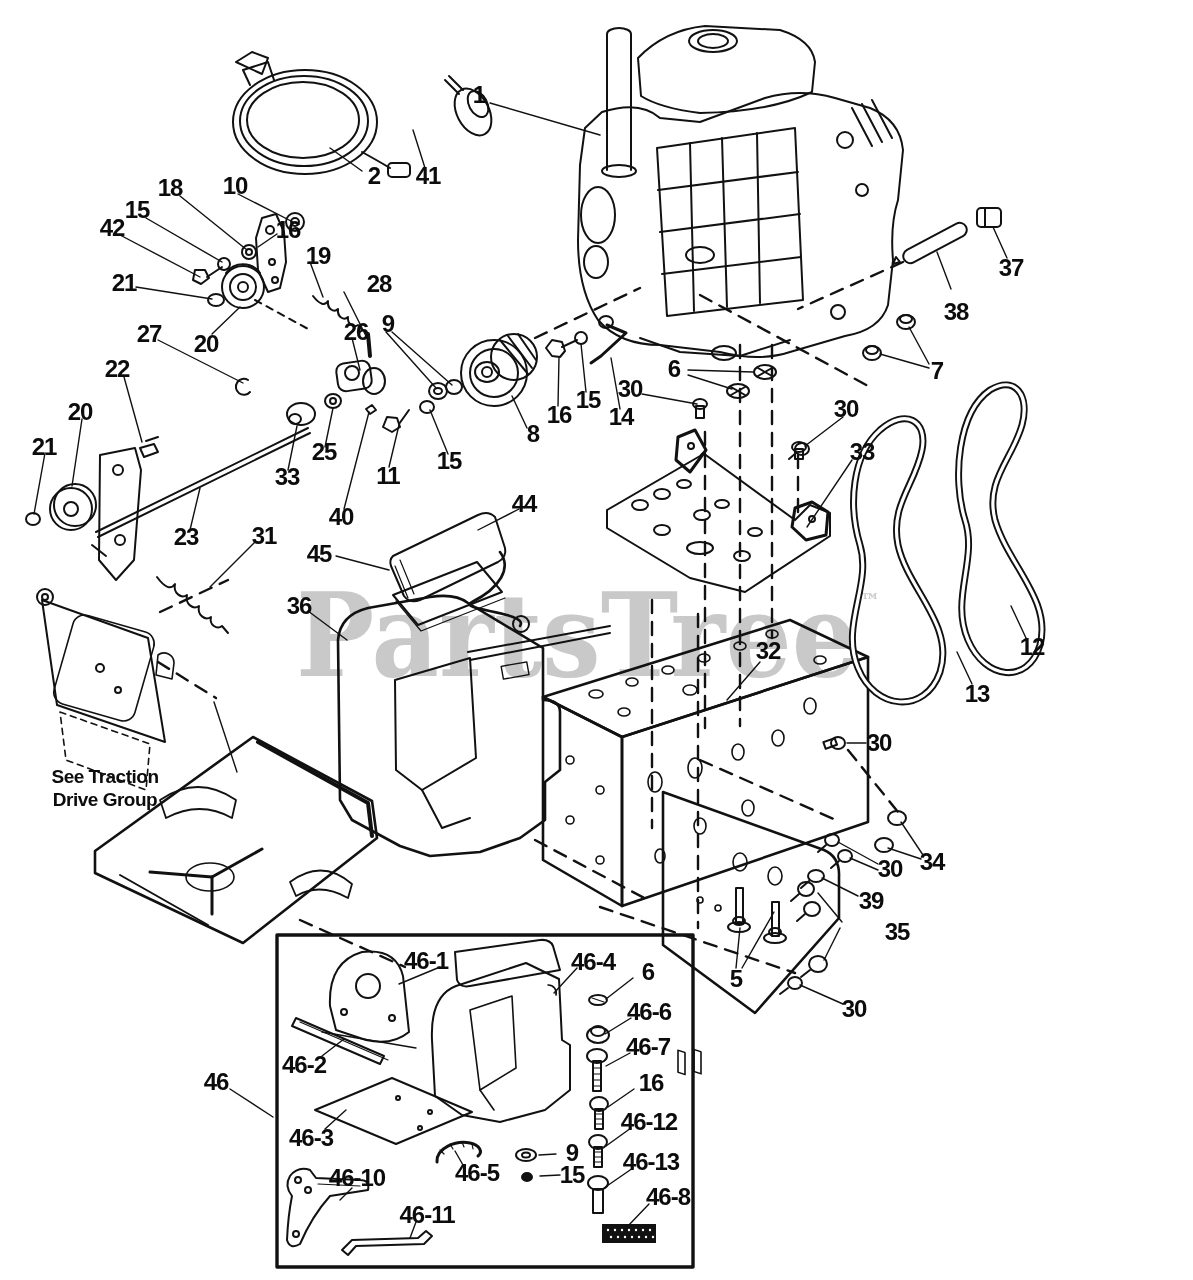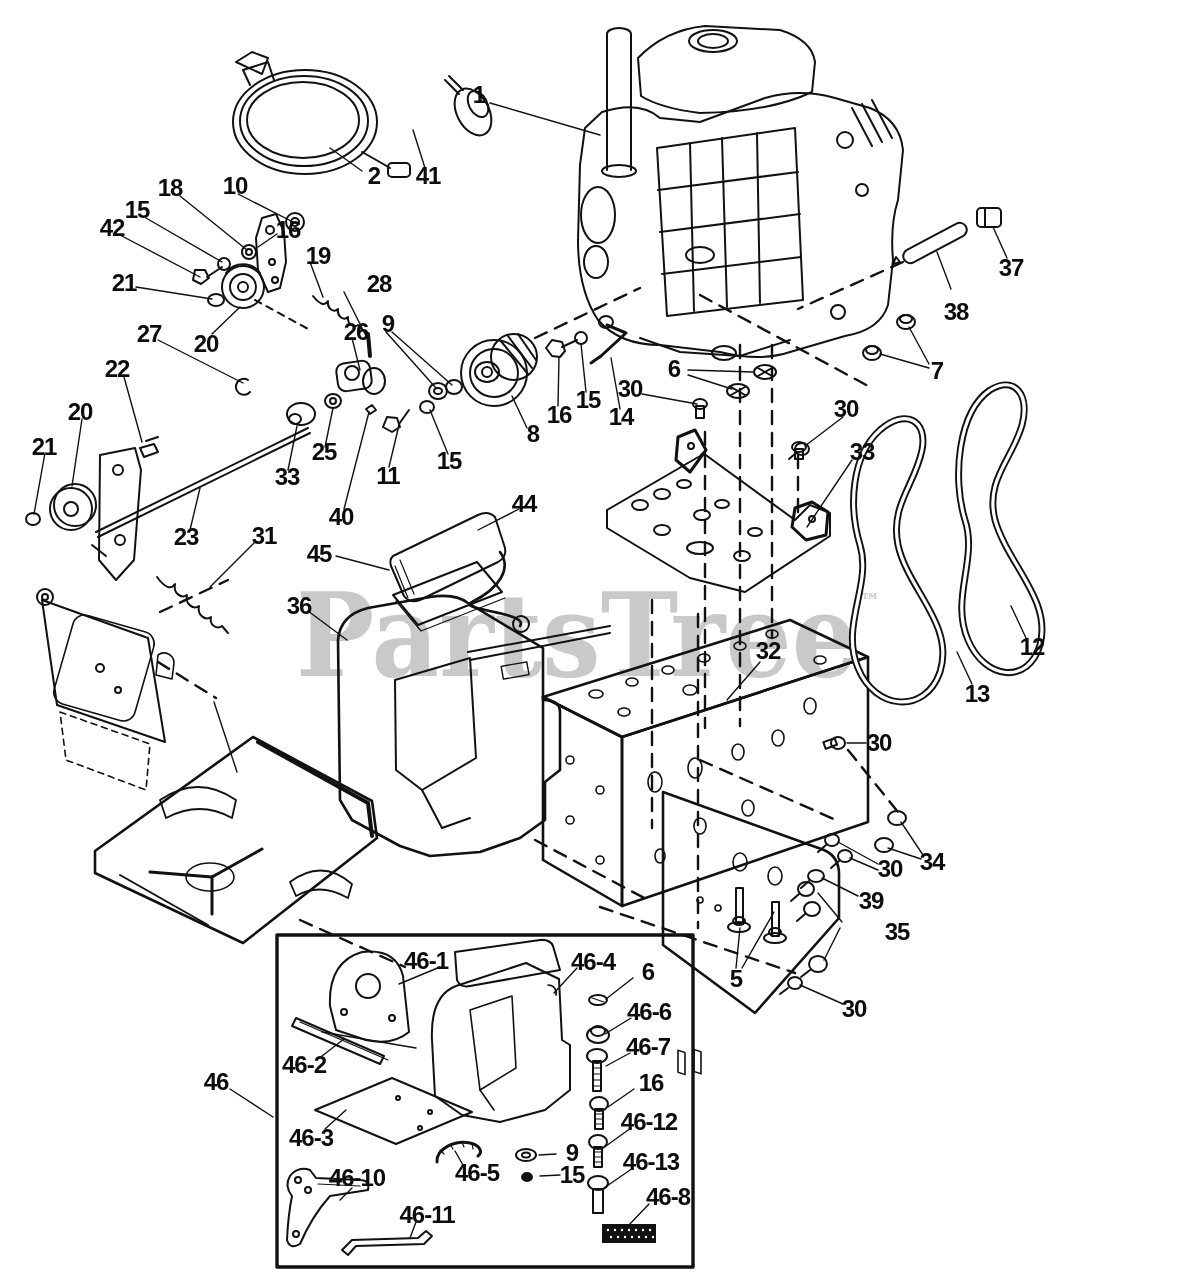--- a/index.html
+++ b/index.html
@@ -484,20 +484,24 @@
         <line x1="560" y1="1175" x2="540" y2="1176"></line>
         <line x1="463" y1="1165" x2="455" y2="1151"></line>
         <line x1="352" y1="1188" x2="340" y2="1200"></line>
         <line x1="416" y1="1222" x2="410" y2="1238"></line>
         <line x1="322" y1="1056" x2="344" y2="1039"></line>
         <line x1="325" y1="1129" x2="346" y2="1110"></line>
       </g>
     </g>
   </svg>
 
+  <div id="traction-note">
+    <div>See Traction</div>
+    <div>Drive Group</div>
+  </div>
 
   <div id="label-layer">
       <div class="callout" style="left: 479px; top: 95px;">1</div>
       <div class="callout" style="left: 374px; top: 176px;">2</div>
       <div class="callout" style="left: 428px; top: 176px;">41</div>
       <div class="callout" style="left: 170px; top: 188px;">18</div>
       <div class="callout" style="left: 235px; top: 186px;">10</div>
       <div class="callout" style="left: 137px; top: 210px;">15</div>
       <div class="callout" style="left: 112px; top: 228px;">42</div>
       <div class="callout" style="left: 288px; top: 230px;">16</div>

